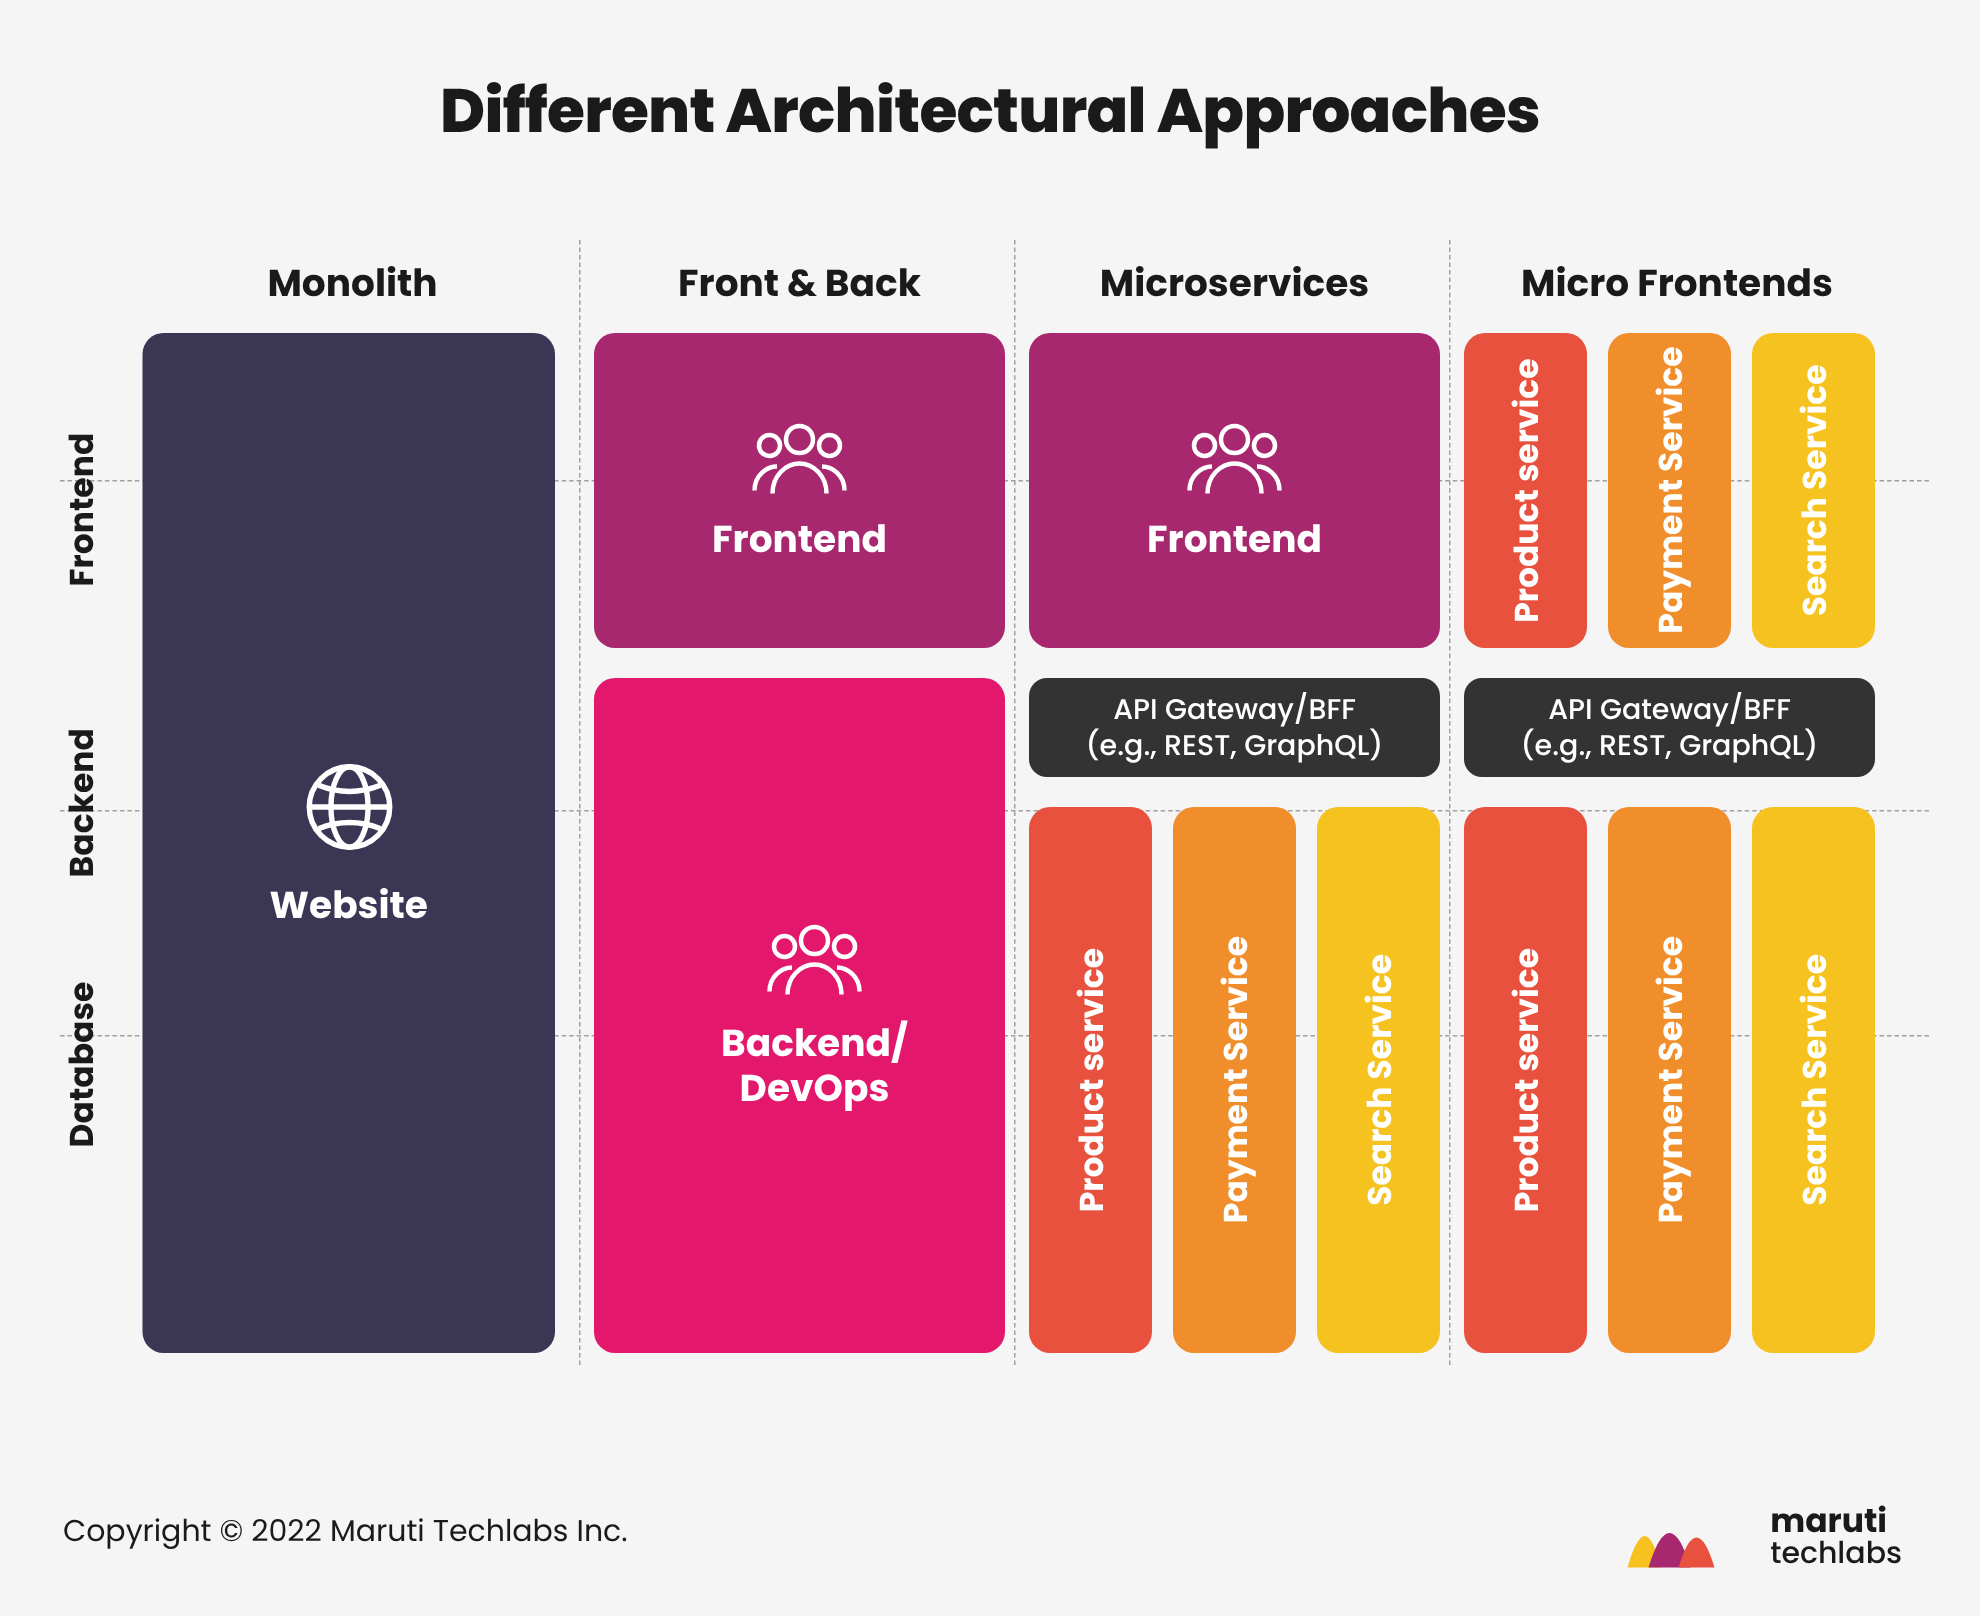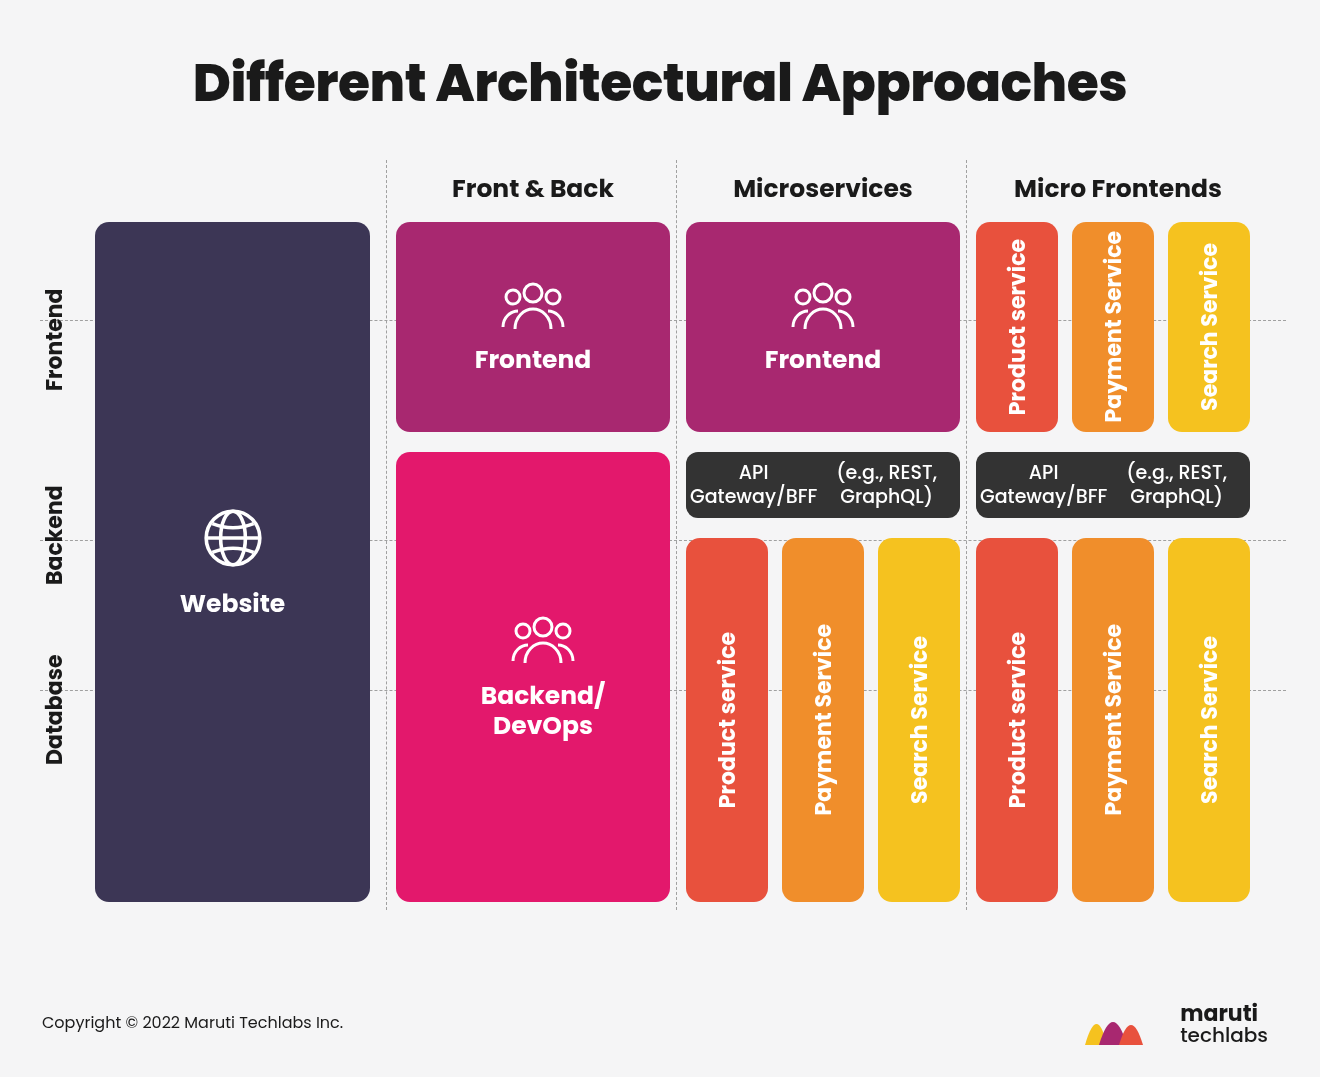--- a/index.html
+++ b/index.html
@@ -20,21 +20,21 @@
     background: var(--bg);
     font-family: "Poppins","Segoe UI",Arial,sans-serif;
     color: var(--ink);
     width: 1320px;
     height: 1077px;
     position: relative;
     overflow: hidden;
   }
   .title {
     text-align: center;
-    font-size: 52px;
+    font-size: 41px;
     font-weight: 800;
     letter-spacing: -0.5px;
     margin-top: 44px;
     margin-bottom: 28px;
   }
 
   
   .stage {
     position: absolute;
     left: 40px;   
@@ -112,36 +112,36 @@
   
   .gw {
     position: absolute;
     background: var(--dark);
     color: #fff;
     border-radius: 12px;
     font-weight: 500;
     font-size: 19px;
     text-align: center;
     display: flex;
-    flex-direction: row;
+    flex-direction: column;
     align-items: center;
     justify-content: center;
     line-height: 1.25;
-    padding: 6px 4px;
+    padding: 6px 20px;
   }
 
   
   .icon { display:block; }
 
   
   .footer-left {
     position: absolute;
     left: 42px;
     bottom: 42px;
-    font-size: 16px;
+    font-size: 20px;
   }
   .footer-right {
     position: absolute;
     right: 52px;
     bottom: 30px;
     display: flex;
     align-items: center;
     gap: 31px;
   }
   .brand-text { font-weight:700; line-height:1; font-size:22px; }
@@ -155,20 +155,21 @@
 <div class="stage">
 
   <div class="vsep" style="left:346px"></div>
   <div class="vsep" style="left:636px"></div>
   <div class="vsep" style="left:926px"></div>
 
   <div class="hsep" style="top:160px"></div>
   <div class="hsep" style="top:380px"></div>
   <div class="hsep" style="top:530px"></div>
 
+  <div class="col-head" style="left:50px;  width:290px">Monolith</div>
   <div class="col-head" style="left:356px; width:274px">Front &amp; Back</div>
   <div class="col-head" style="left:646px; width:274px">Microservices</div>
   <div class="col-head" style="left:936px; width:284px">Micro Frontends</div>
 
   <div class="row-label" style="top:90px;  height:180px">Frontend</div>
   <div class="row-label" style="top:300px; height:150px">Backend</div>
   <div class="row-label" style="top:460px; height:180px">Database</div>
 
   <div class="card" style="left:55px; top:62px; width:275px; height:680px; background:var(--purple);">
     <svg class="icon" width="66" height="66" viewBox="0 0 64 64" fill="none" stroke="#fff" stroke-width="3.5">

